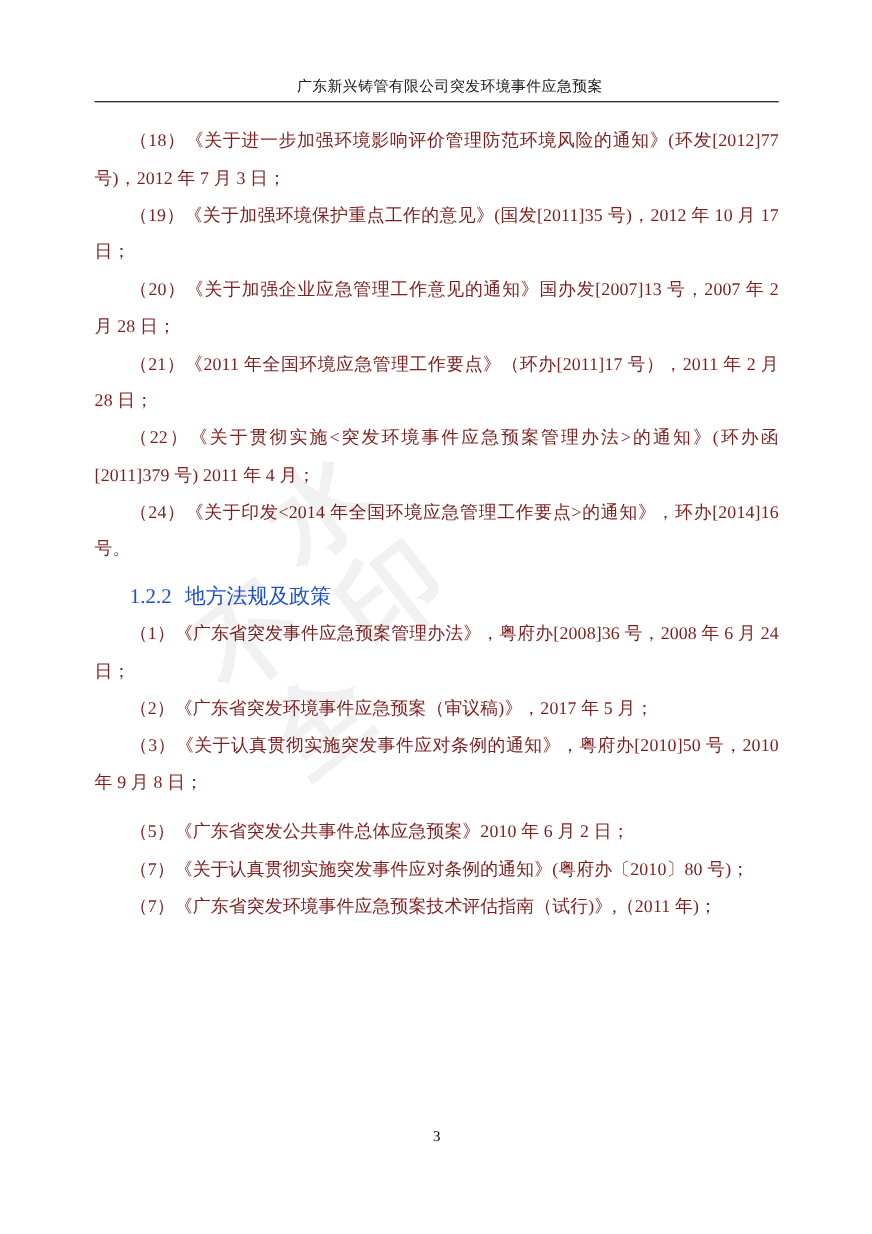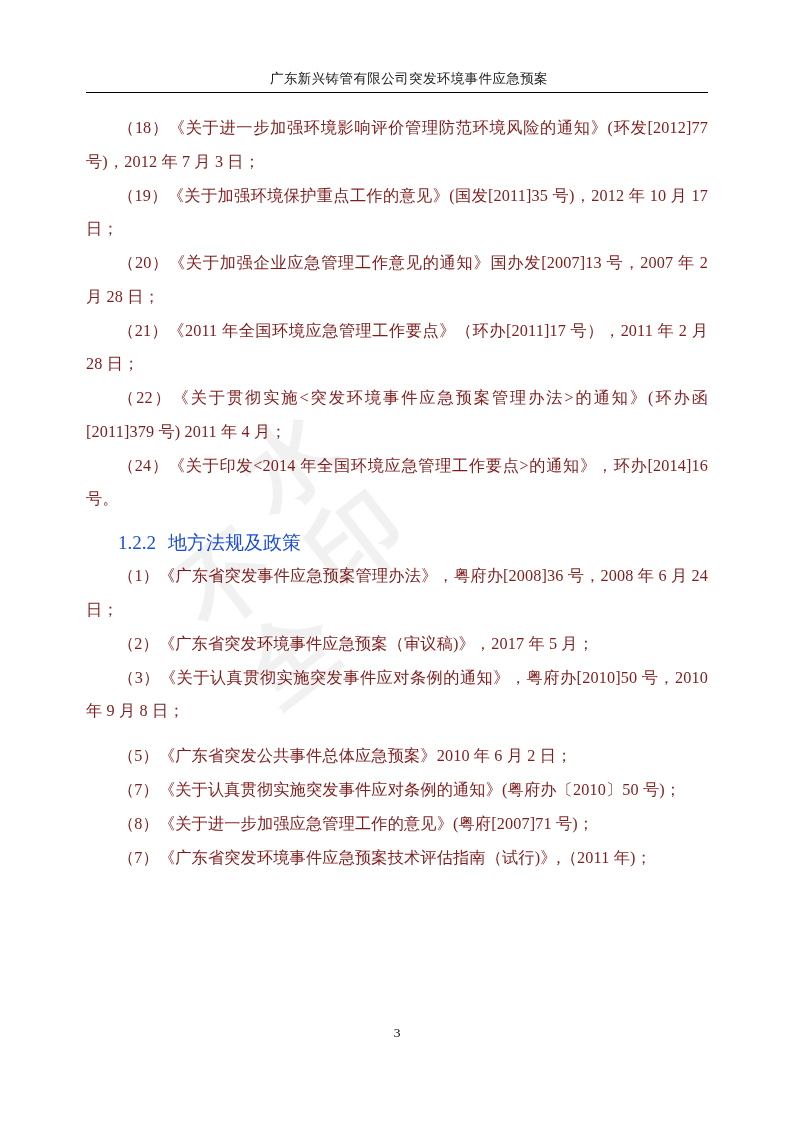--- a/index.html
+++ b/index.html
@@ -128,22 +128,21 @@
 
       <h3 class="heading">
         <span class="num">1.2.2</span><span>地方法规及政策</span>
       </h3>
 
       <p class="para">（1）《广东省突发事件应急预案管理办法》，粤府办[2008]36 号，2008 年 6 月 24 日；</p>
       <p class="para">（2）《广东省突发环境事件应急预案（审议稿)》，2017 年 5 月；</p>
       <p class="para">（3）《关于认真贯彻实施突发事件应对条例的通知》，粤府办[2010]50 号，2010 年 9 月 8 日；</p>
       <div class="gap"></div>
       <p class="para">（5）《广东省突发公共事件总体应急预案》2010 年 6 月 2 日；</p>
-      <p class="para">（7）《关于认真贯彻实施突发事件应对条例的通知》(粤府办〔2010〕50 号)；</p>
-      <p class="para">（8）《关于进一步加强应急管理工作的意见》(粤府[2007]71 号)；</p>
+      <p class="para">（7）《关于认真贯彻实施突发事件应对条例的通知》(粤府办〔2010〕80 号)；</p>
       <p class="para">（7）《广东省突发环境事件应急预案技术评估指南（试行)》,（2011 年)；</p>
 
     </div>
 
     <div class="page-number">3</div>
 
   </div>
 
   <div class="watermark">
     <span class="wm1">水</span>

